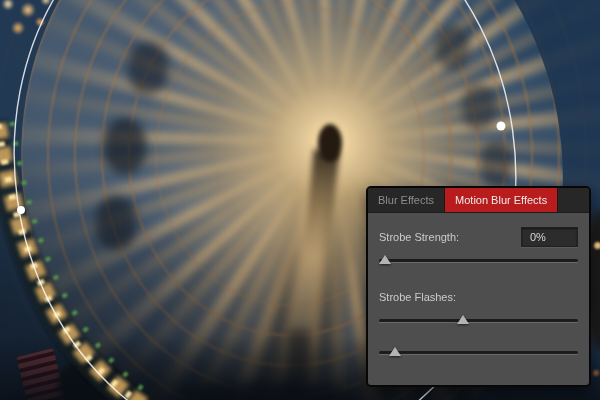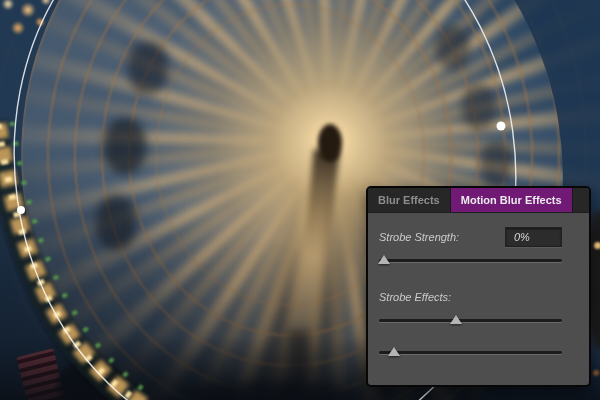--- a/index.html
+++ b/index.html
@@ -59,23 +59,23 @@
   .sil2{left:182px;top:384px;width:170px;height:26px;border-radius:40%;background:rgba(12,16,22,0.75);filter:blur(6px);}
   .sil3{left:288px;top:330px;width:22px;height:76px;background:rgba(16,20,26,0.55);filter:blur(5px);}
   .vignette{inset:0;background:
     linear-gradient(200deg,rgba(0,0,0,0) 58%,rgba(10,14,20,0.5) 88%),
     linear-gradient(0deg,rgba(8,12,18,0.8),rgba(8,12,18,0) 16%);}
 
   
   .panel{left:366px;top:186px;width:225px;height:201px;background:#4e4e4e;
     border:2px solid #070707;border-radius:5px;box-shadow:0 6px 16px rgba(0,0,0,0.6);z-index:20;}
   .tabbar{display:flex;height:25px;background:#272727;border-bottom:1px solid #1d1d1d;border-radius:3px 3px 0 0;overflow:hidden;}
-  .tab{padding:0 10px;line-height:25px;font-size:11px;font-weight:bold;color:#8d8d8d;white-space:nowrap;cursor:default;text-align:center;}
-  .tab.active{background:#701a75;color:#ebebeb;border-left:1px solid #191919;border-right:1px solid #191919;}
-  .panel-body{padding:13px 27px 0 11px;font-style:italic;}
+  .tab{padding:0 10px;line-height:25px;font-size:11px;font-weight:normal;color:#8d8d8d;white-space:nowrap;cursor:default;text-align:center;}
+  .tab.active{background:#b91c1c;color:#ebebeb;border-left:1px solid #191919;border-right:1px solid #191919;}
+  .panel-body{padding:13px 11px 0 11px;}
   .ctl-row{margin-bottom:19px;}
   .ctl-top{display:flex;justify-content:space-between;align-items:center;height:21px;margin-bottom:7px;}
   .ctl-label{font-size:11px;color:#cbcbcb;}
   .ctl-value{width:57px;height:20px;line-height:19px;background:#2c2c2c;color:#d8d8d8;font-size:11px;
     padding-left:8px;border:1px solid #212121;
     box-shadow:inset 0 1px 2px rgba(0,0,0,0.55),0 1px 0 rgba(255,255,255,0.07);}
   .slider{position:relative;height:13px;}
   .track{position:absolute;left:0;right:0;top:5px;height:3px;background:#1c1c1c;border-radius:2px;
     box-shadow:0 1px 0 rgba(255,255,255,0.16);}
   .thumb{position:absolute;top:1px;width:0;height:0;margin-left:-6px;
@@ -152,21 +152,21 @@
           <span class="ctl-value">0%</span>
         </div>
         <div class="slider">
           <div class="track"></div>
           <div class="thumb" style="left: 3%;"></div>
         </div>
       </div>
 
       <div class="ctl-row">
         <div class="ctl-top">
-          <span class="ctl-label">Strobe Effects:</span>
+          <span class="ctl-label">Strobe Flashes:</span>
         </div>
         <div class="slider">
           <div class="track"></div>
           <div class="thumb" style="left: 42%;"></div>
         </div>
       </div>
 
       <div class="ctl-row">
         <div class="slider">
           <div class="track"></div>

